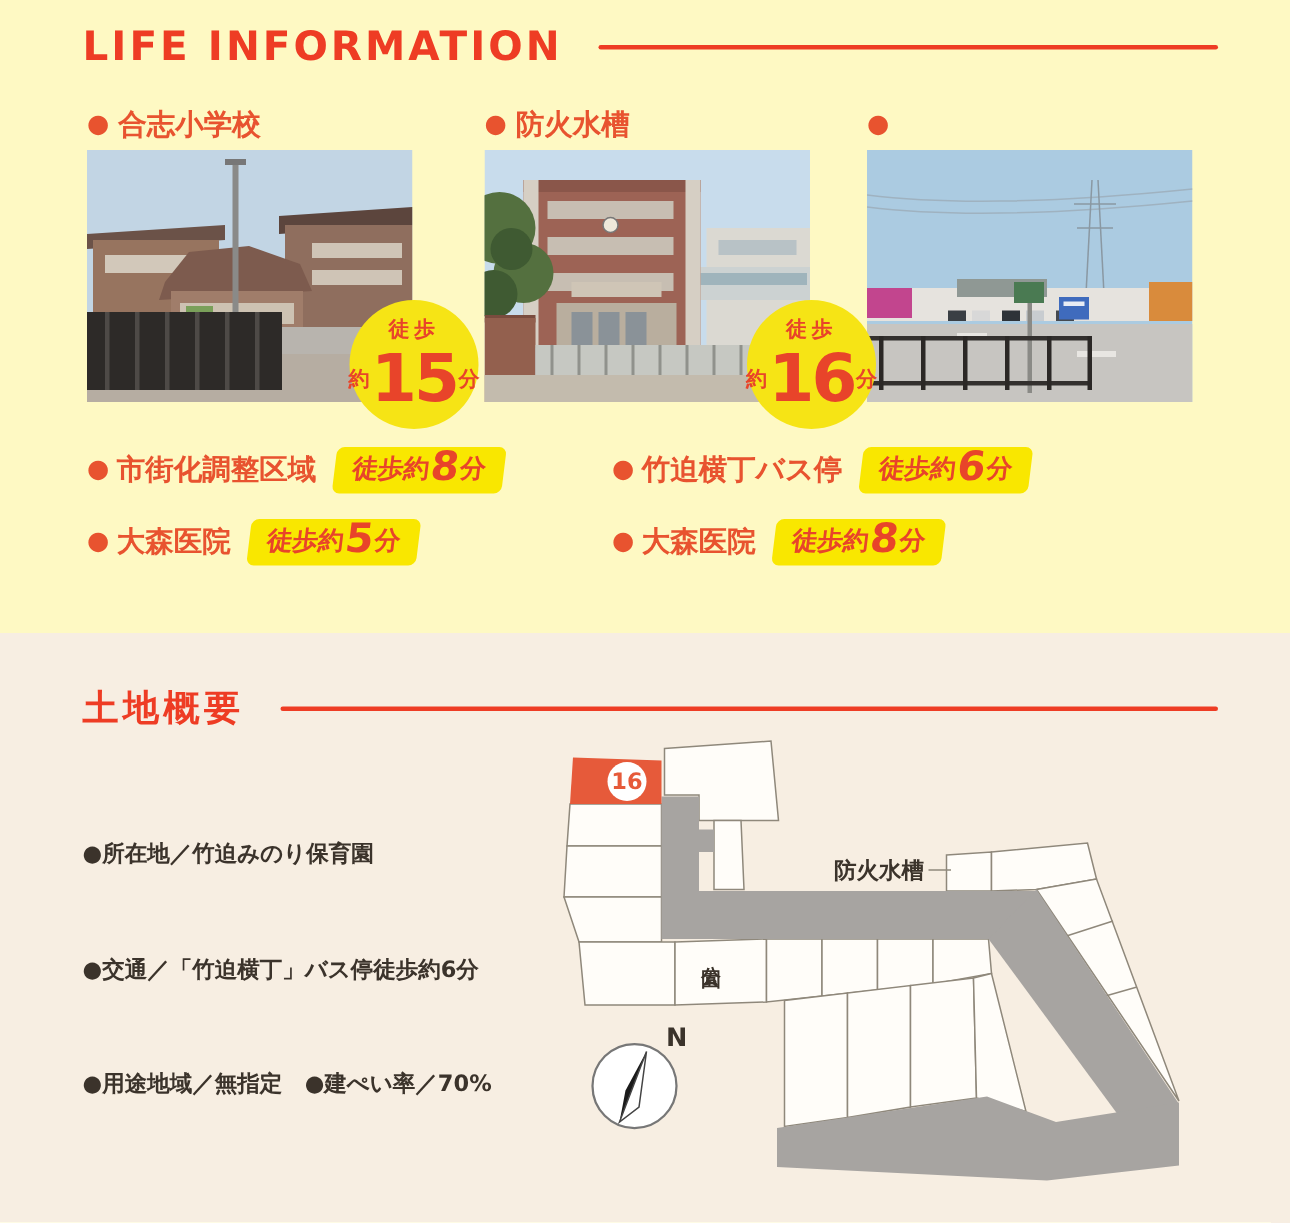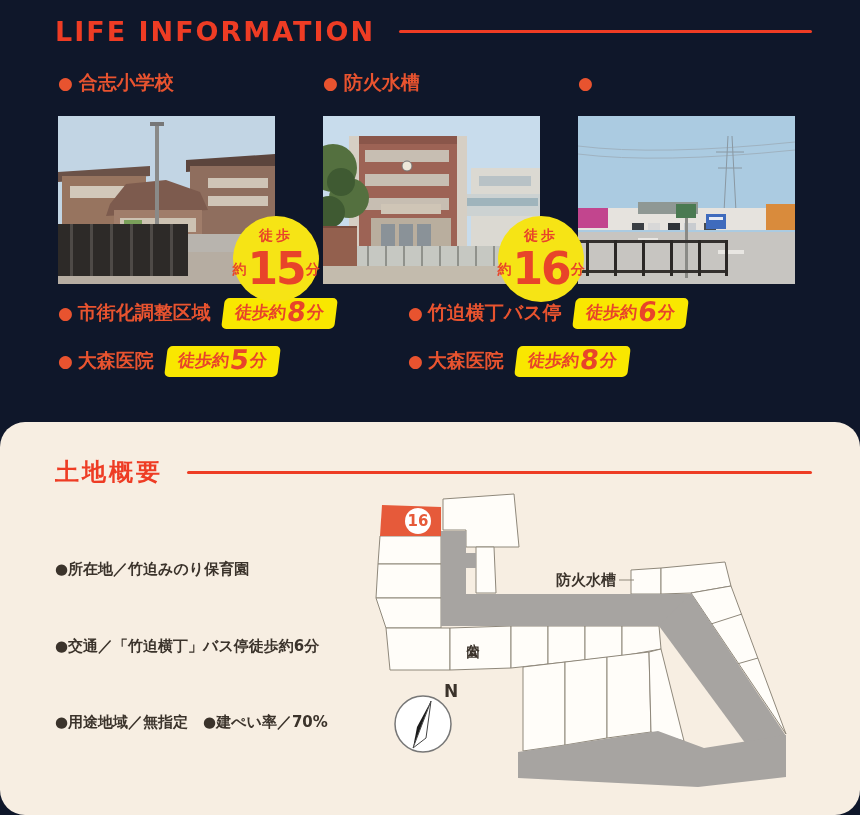--- a/index.html
+++ b/index.html
@@ -1,29 +1,29 @@
 <!DOCTYPE html>
 <html><head>
 <meta charset="utf-8">
 <style>
   * { margin:0; padding:0; box-sizing:border-box; }
   html,body { background:#ffffff; }
   body { font-family:"DejaVu Sans", sans-serif; }
-  .page { position:relative; width:860px; height:815px; background:#0f172a; overflow:hidden; }
+  .page { position:relative; width:860px; height:815px; background:#fef9c3; overflow:hidden; }
 
   
   .life-title-row { position:absolute; left:55px; top:16px; right:48px; display:flex; align-items:center; gap:24px; }
   .life-title { font-size:27px; font-weight:bold; color:#ee3c24; letter-spacing:2px; white-space:nowrap; }
   .title-rule { flex:1; height:3px; background:#ee3c24; border-radius:2px; }
 
   .photo-group { position:absolute; top:70px; width:217px; }
   .pg1 { left:58px; } .pg2 { left:323px; } .pg3 { left:578px; }
   .photo-label { display:flex; align-items:center; gap:6px; font-size:19px; font-weight:bold; color:#e8532f; height:26px; white-space:nowrap; }
   .photo-label .bullet { font-size:17px; line-height:1; }
-  .photo-frame { position:relative; margin-top:20px; width:217px; height:168px; }
+  .photo-frame { position:relative; margin-top:4px; width:217px; height:168px; }
   .photo-frame svg { display:block; }
 
   .walk-badge { position:absolute; left:175px; top:100px; width:86px; height:86px; border-radius:50%;
     background:#f6e415; color:#e8442a; font-weight:bold; display:flex; flex-direction:column;
     align-items:center; justify-content:center; z-index:2; }
   .walk-badge .w1 { font-size:14px; letter-spacing:3px; }
   .walk-badge .w2 { display:flex; align-items:center; line-height:1; margin-top:2px; }
   .walk-badge .about, .walk-badge .unit { font-size:14px; }
   .walk-badge .num { font-size:44px; letter-spacing:-2px; margin:0 1px; }
 
@@ -31,21 +31,21 @@
     grid-template-columns:350px auto; row-gap:14px; }
   .facility { display:flex; align-items:center; gap:12px; height:34px; }
   .facility .name { display:flex; align-items:center; gap:5px; font-size:19px; font-weight:bold; color:#e8532f; white-space:nowrap; }
   .facility .bullet { font-size:17px; line-height:1; }
   .tag { display:inline-flex; align-items:center; background:#f9e700; border-radius:5px;
     transform:skewX(-7deg); padding:1px 12px 3px; color:#e8442a; font-weight:bold; }
   .tag .t1, .tag .t2 { font-size:17px; }
   .tag .tn { font-size:27px; line-height:1; margin:0 1px; position:relative; top:-1px; }
 
   
-  .land { position:absolute; left:0; top:422px; width:860px; height:393px; background:#f7eee2;border-radius:25px; }
+  .land { position:absolute; left:0; top:422px; width:860px; height:393px; background:#f7eee2; }
   .land-title-row { position:absolute; left:55px; top:34px; right:48px; display:flex; align-items:center; gap:24px; }
   .land-title { font-size:24px; font-weight:bold; color:#ee3c24; letter-spacing:3px; white-space:nowrap; }
   .land-details { position:absolute; left:55px; top:84px; font-size:15px; line-height:25.5px;
     color:#3b332b; font-weight:bold; white-space:pre; }
   .site-map { position:absolute; left:368px; top:64px; }
 </style>
 </head>
 <body>
 
 <div class="page">

